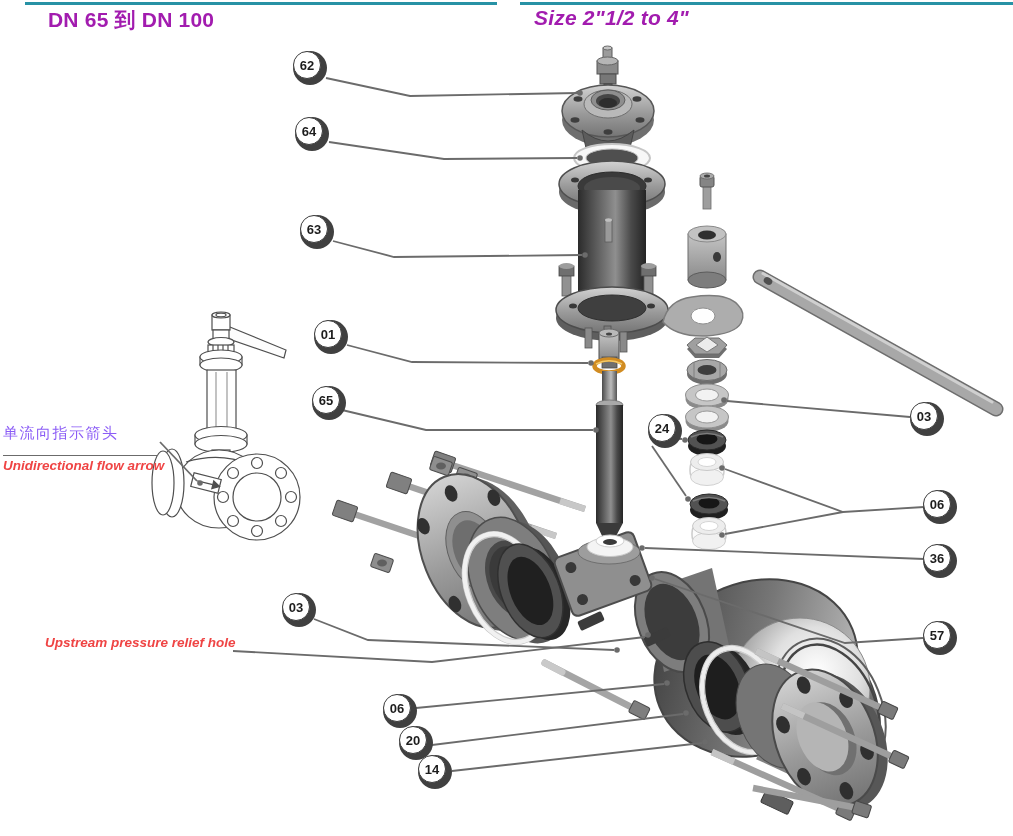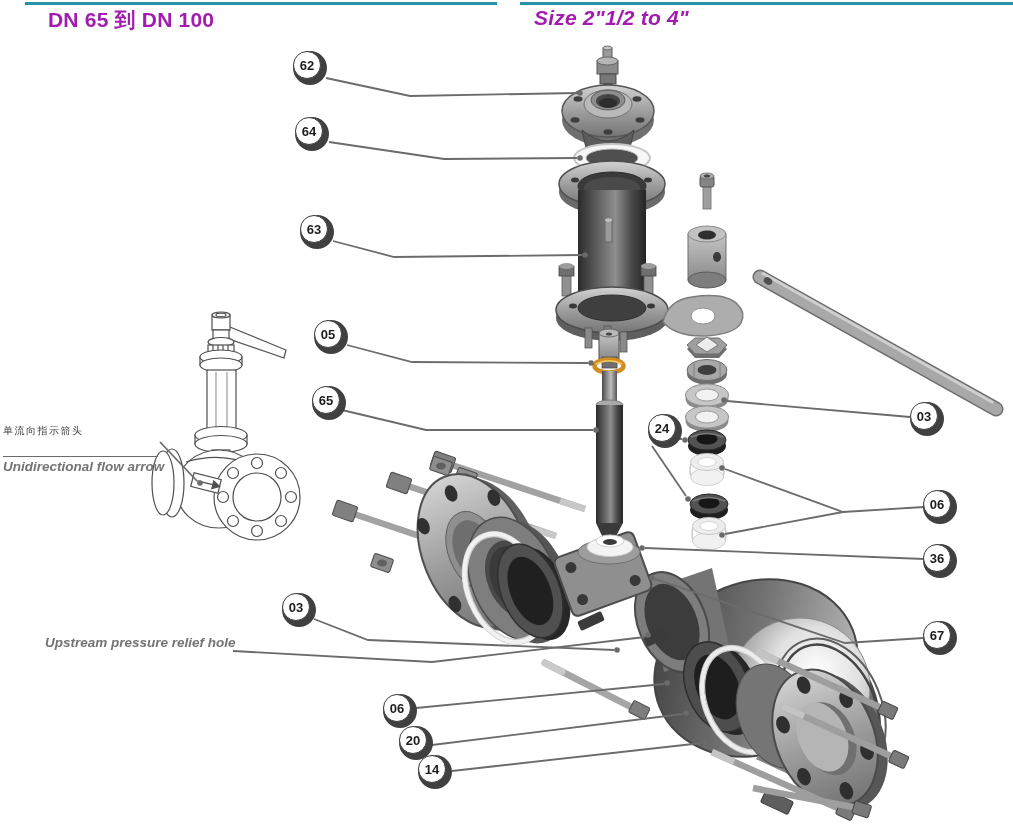--- a/index.html
+++ b/index.html
@@ -17,24 +17,24 @@
       border:1.6px solid #3d3d3d;box-sizing:border-box;display:flex;align-items:center;justify-content:center;
       font-size:13px;font-weight:bold;color:#1d1d1d;}
   .co-62{left:293px;top:51px;} .co-64{left:295px;top:117px;} .co-63{left:300px;top:215px;}
   .co-04{left:314px;top:320px;} .co-65{left:312px;top:386px;} .co-03{left:282px;top:593px;}
   .co-08{left:383px;top:694px;} .co-20{left:399px;top:726px;} .co-14{left:418px;top:755px;}
   .co-07{left:910px;top:402px;} .co-24{left:628px;top:414px;margin-left:20px;} .co-06{left:923px;top:490px;}
   .co-66{left:923px;top:544px;} .co-67{left:923px;top:621px;}
   .anno{position:absolute;z-index:4;}
   #anno-flow{left:3px;top:424px;}
   #anno-relief{left:45px;top:633px;}
-  .anno .cn{font-size:10px;color:#404040;letter-spacing:1.5px;padding-bottom:18px;border-bottom:1.5px solid #6b6b6b;white-space:nowrap;}
+  .anno .cn{font-size:15px;color:#8b5cf6;letter-spacing:1.5px;padding-bottom:12px;border-bottom:1.5px solid #6b6b6b;white-space:nowrap;}
   #anno-flow .cn{width:155px;}
   #anno-relief .cn{width:186px;}
-  .anno .en{font-size:13.5px;font-weight:bold;font-style:italic;color:#737373;margin-top:2px;white-space:nowrap;}
+  .anno .en{font-size:13.5px;font-weight:bold;font-style:italic;color:#ef4444;margin-top:2px;white-space:nowrap;}
 </style>
 </head>
 <body>
 
 <div id="stage">
 
   <div id="rule-left" class="rule"></div>
   <div id="rule-right" class="rule"></div>
   <div id="title-cn" class="title">DN 65 到 DN 100</div>
   <div id="title-en" class="title">Size 2"1/2 to 4"</div>
@@ -462,21 +462,21 @@
   <div class="balloon co-62">
       <span class="num">62</span>
     </div>
   <div class="balloon co-64">
       <span class="num">64</span>
     </div>
   <div class="balloon co-63">
       <span class="num">63</span>
     </div>
   <div class="balloon co-04">
-      <span class="num">05</span>
+      <span class="num">01</span>
     </div>
   <div class="balloon co-65">
       <span class="num">65</span>
     </div>
   <div class="balloon co-03">
       <span class="num">03</span>
     </div>
   <div class="balloon co-08">
       <span class="num">06</span>
     </div>
@@ -492,21 +492,21 @@
   <div class="balloon co-24">
       <span class="num">24</span>
     </div>
   <div class="balloon co-06">
       <span class="num">06</span>
     </div>
   <div class="balloon co-66">
       <span class="num">36</span>
     </div>
   <div class="balloon co-67">
-      <span class="num">67</span>
+      <span class="num">57</span>
     </div>
 
   <div id="anno-flow" class="anno">
     <div class="cn">单流向指示箭头</div>
     <div class="en">Unidirectional flow arrow</div>
   </div>
   <div id="anno-relief" class="anno">
     <div class="en">Upstream pressure relief hole</div>
   </div>
 

